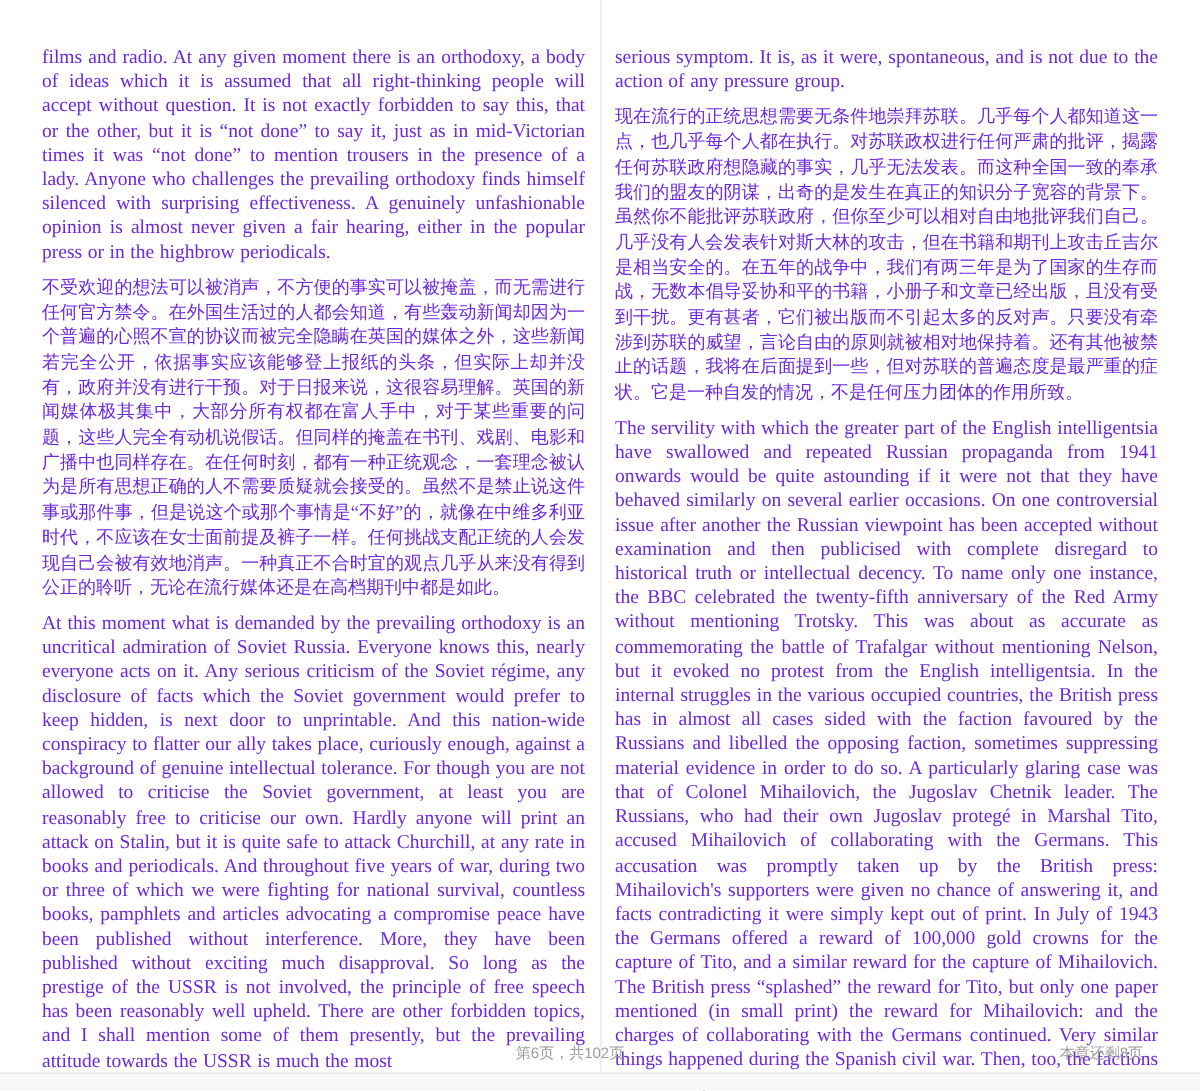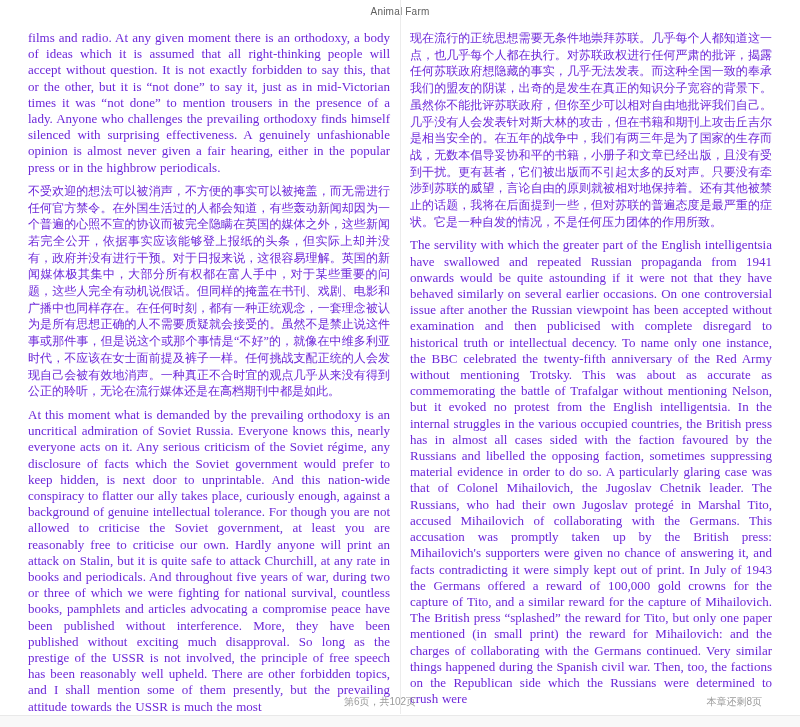--- a/index.html
+++ b/index.html
@@ -77,31 +77,31 @@
     background: #f8f8f8;
     border-top: 1px solid #e9e9e9;
     box-sizing: border-box;
   }
 </style>
 </head>
 <body>
 
 <div class="app">
 
-  <div class="header">Animal Farm</div>
 
   <div class="page-divider"></div>
 
   <div class="page page-left">
     <p class="en">films and radio. At any given moment there is an orthodoxy, a body of ideas which it is assumed that all right-thinking people will accept without question. It is not exactly forbidden to say this, that or the other, but it is “not done” to say it, just as in mid-Victorian times it was “not done” to mention trousers in the presence of a lady. Anyone who challenges the prevailing orthodoxy finds himself silenced with surprising effectiveness. A genuinely unfashionable opinion is almost never given a fair hearing, either in the popular press or in the highbrow periodicals.</p>
     <p class="zh">不受欢迎的想法可以被消声，不方便的事实可以被掩盖，而无需进行任何官方禁令。在外国生活过的人都会知道，有些轰动新闻却因为一个普遍的心照不宣的协议而被完全隐瞒在英国的媒体之外，这些新闻若完全公开，依据事实应该能够登上报纸的头条，但实际上却并没有，政府并没有进行干预。对于日报来说，这很容易理解。英国的新闻媒体极其集中，大部分所有权都在富人手中，对于某些重要的问题，这些人完全有动机说假话。但同样的掩盖在书刊、戏剧、电影和广播中也同样存在。在任何时刻，都有一种正统观念，一套理念被认为是所有思想正确的人不需要质疑就会接受的。虽然不是禁止说这件事或那件事，但是说这个或那个事情是“不好”的，就像在中维多利亚时代，不应该在女士面前提及裤子一样。任何挑战支配正统的人会发现自己会被有效地消声。一种真正不合时宜的观点几乎从来没有得到公正的聆听，无论在流行媒体还是在高档期刊中都是如此。</p>
     <p class="en">At this moment what is demanded by the prevailing orthodoxy is an uncritical admiration of Soviet Russia. Everyone knows this, nearly everyone acts on it. Any serious criticism of the Soviet régime, any disclosure of facts which the Soviet government would prefer to keep hidden, is next door to unprintable. And this nation-wide conspiracy to flatter our ally takes place, curiously enough, against a background of genuine intellectual tolerance. For though you are not allowed to criticise the Soviet government, at least you are reasonably free to criticise our own. Hardly anyone will print an attack on Stalin, but it is quite safe to attack Churchill, at any rate in books and periodicals. And throughout five years of war, during two or three of which we were fighting for national survival, countless books, pamphlets and articles advocating a compromise peace have been published without interference. More, they have been published without exciting much disapproval. So long as the prestige of the USSR is not involved, the principle of free speech has been reasonably well upheld. There are other forbidden topics, and I shall mention some of them presently, but the prevailing attitude towards the USSR is much the most</p>
   </div>
 
   <div class="page page-right">
+    <p class="en">serious symptom. It is, as it were, spontaneous, and is not due to the action of any pressure group.</p>
     <p class="zh">现在流行的正统思想需要无条件地崇拜苏联。几乎每个人都知道这一点，也几乎每个人都在执行。对苏联政权进行任何严肃的批评，揭露任何苏联政府想隐藏的事实，几乎无法发表。而这种全国一致的奉承我们的盟友的阴谋，出奇的是发生在真正的知识分子宽容的背景下。虽然你不能批评苏联政府，但你至少可以相对自由地批评我们自己。几乎没有人会发表针对斯大林的攻击，但在书籍和期刊上攻击丘吉尔是相当安全的。在五年的战争中，我们有两三年是为了国家的生存而战，无数本倡导妥协和平的书籍，小册子和文章已经出版，且没有受到干扰。更有甚者，它们被出版而不引起太多的反对声。只要没有牵涉到苏联的威望，言论自由的原则就被相对地保持着。还有其他被禁止的话题，我将在后面提到一些，但对苏联的普遍态度是最严重的症状。它是一种自发的情况，不是任何压力团体的作用所致。</p>
     <p class="en">The servility with which the greater part of the English intelligentsia have swallowed and repeated Russian propaganda from 1941 onwards would be quite astounding if it were not that they have behaved similarly on several earlier occasions. On one controversial issue after another the Russian viewpoint has been accepted without examination and then publicised with complete disregard to historical truth or intellectual decency. To name only one instance, the BBC celebrated the twenty-fifth anniversary of the Red Army without mentioning Trotsky. This was about as accurate as commemorating the battle of Trafalgar without mentioning Nelson, but it evoked no protest from the English intelligentsia. In the internal struggles in the various occupied countries, the British press has in almost all cases sided with the faction favoured by the Russians and libelled the opposing faction, sometimes suppressing material evidence in order to do so. A particularly glaring case was that of Colonel Mihailovich, the Jugoslav Chetnik leader. The Russians, who had their own Jugoslav protegé in Marshal Tito, accused Mihailovich of collaborating with the Germans. This accusation was promptly taken up by the British press: Mihailovich's supporters were given no chance of answering it, and facts contradicting it were simply kept out of print. In July of 1943 the Germans offered a reward of 100,000 gold crowns for the capture of Tito, and a similar reward for the capture of Mihailovich. The British press “splashed” the reward for Tito, but only one paper mentioned (in small print) the reward for Mihailovich: and the charges of collaborating with the Germans continued. Very similar things happened during the Spanish civil war. Then, too, the factions on the Republican side which the Russians were determined to crush were</p>
   </div>
 
   <div class="footer-item footer-page-left">第6页，共102页</div>
 
   <div class="footer-item footer-page-right">第7页，共102页</div>
 
   <div class="footer-item footer-chapter">本章还剩8页</div>
 

